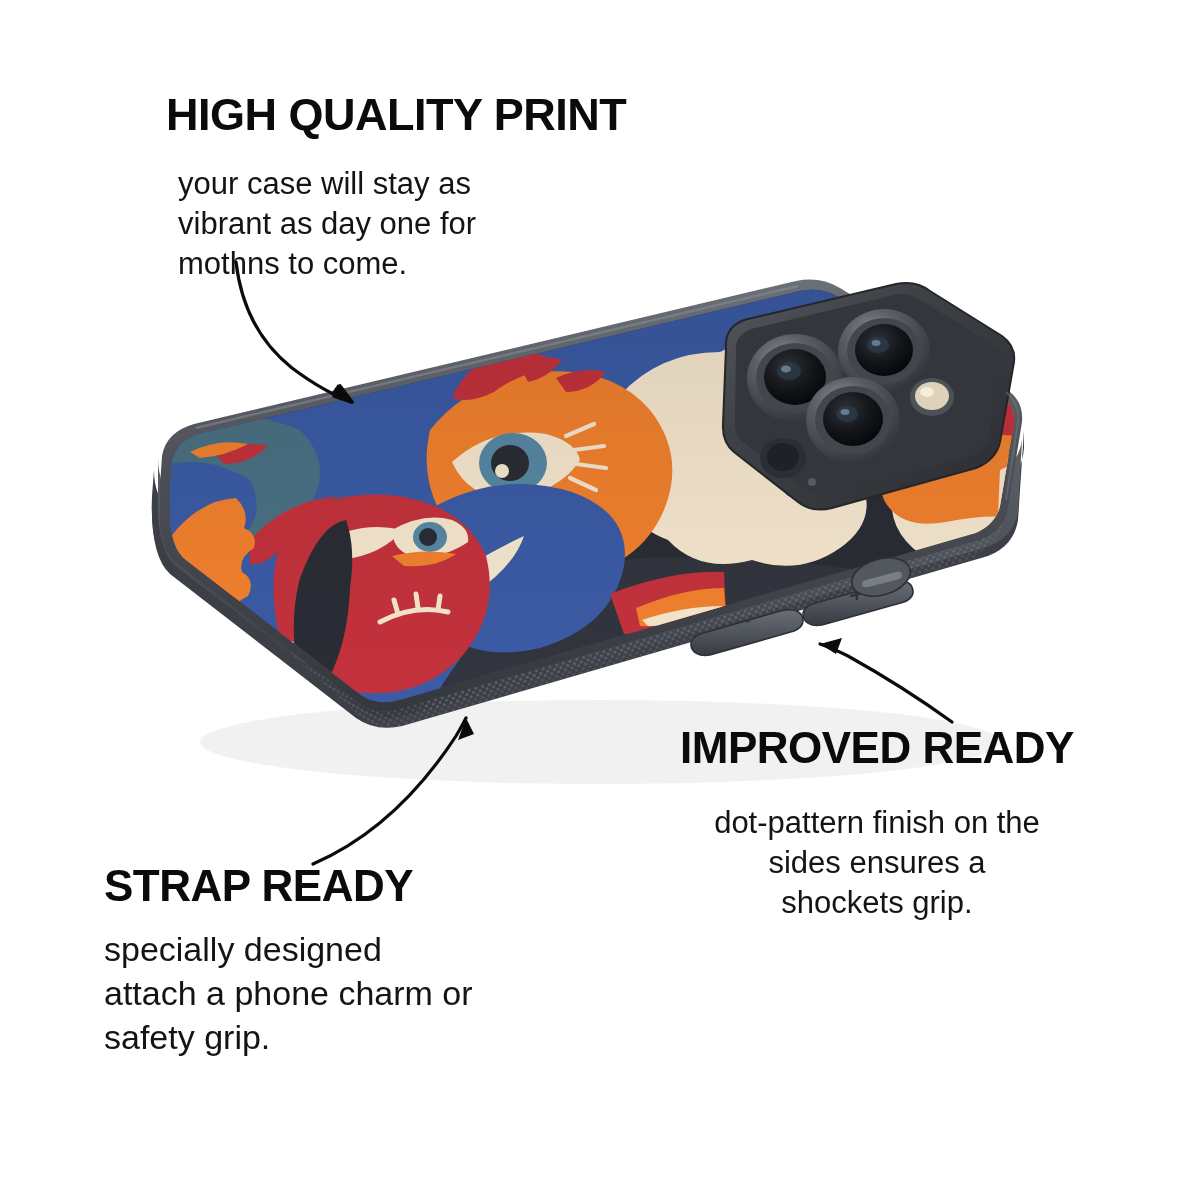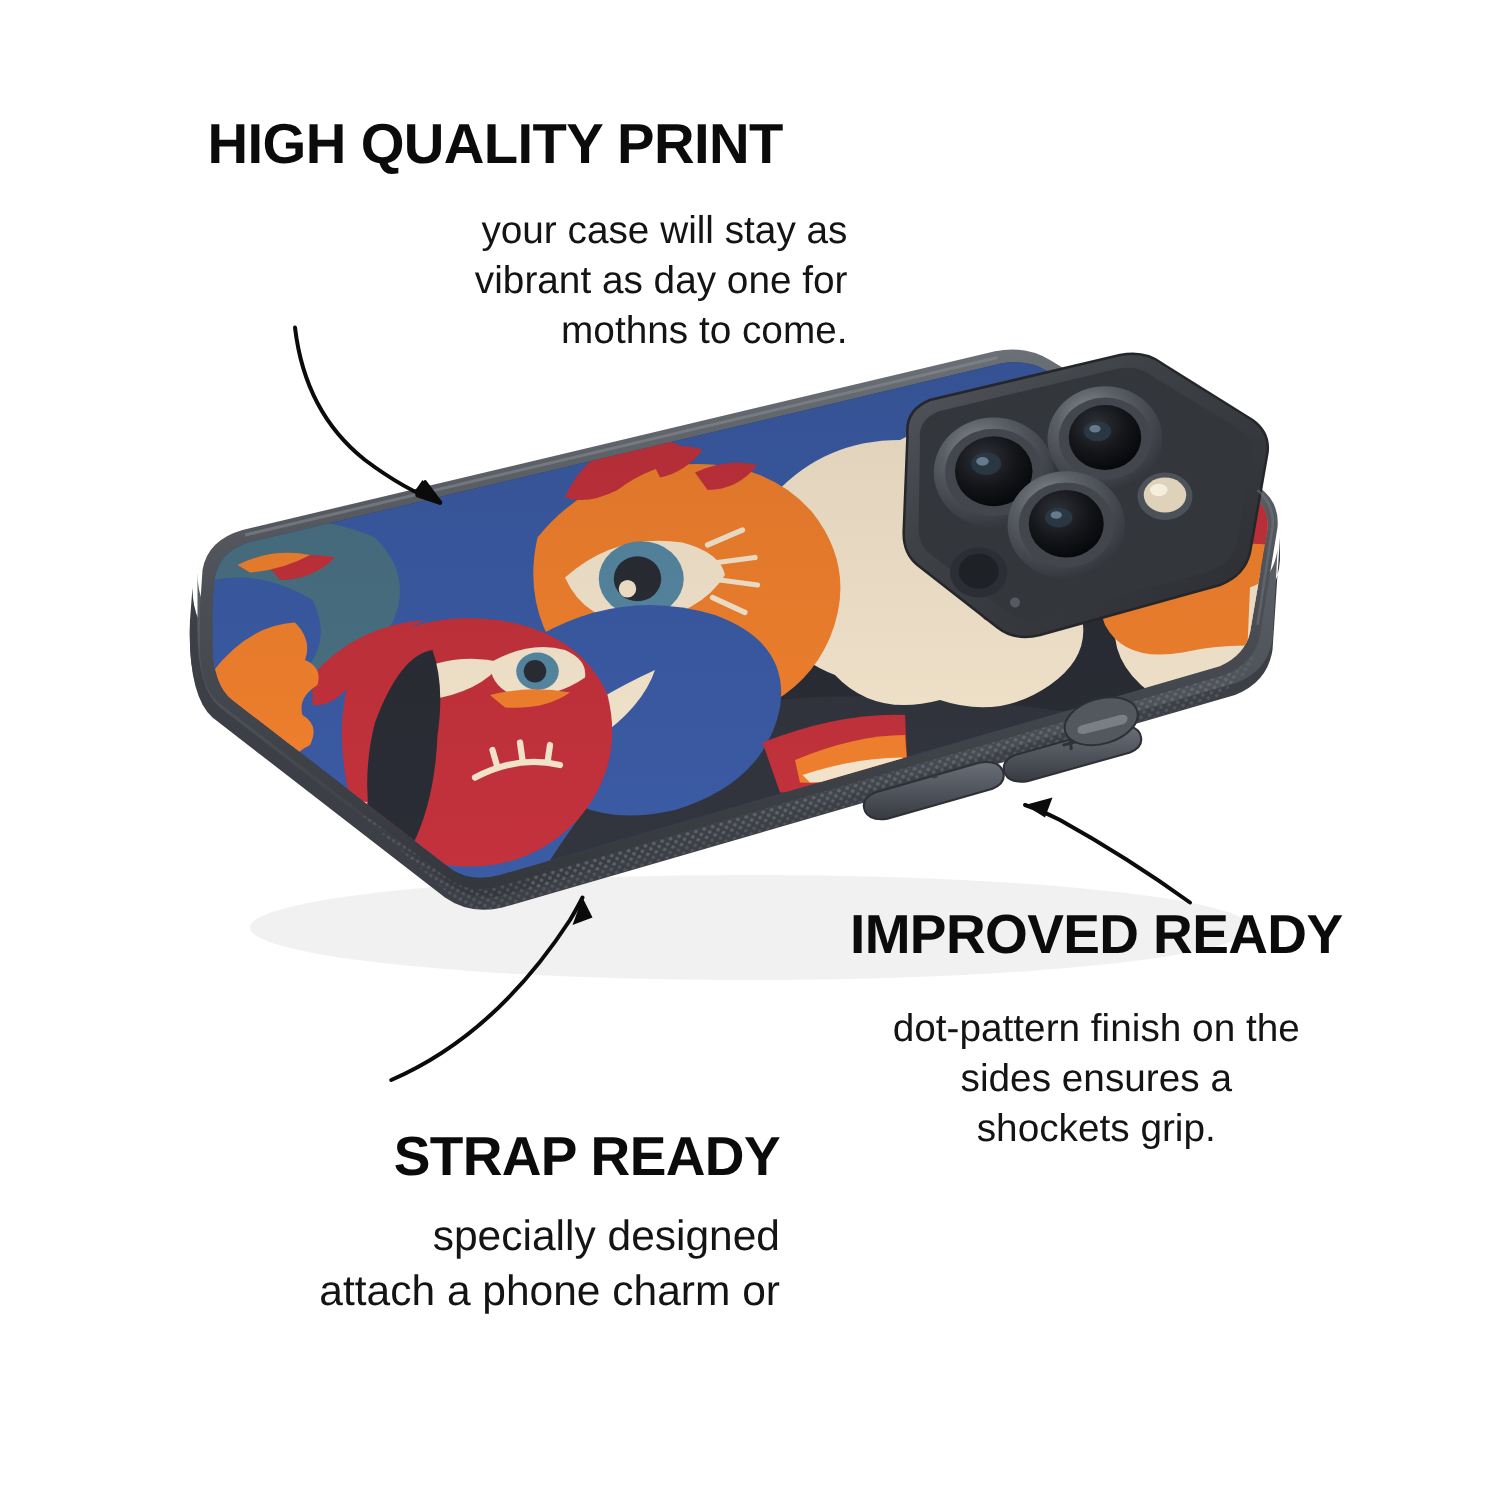--- a/index.html
+++ b/index.html
@@ -15,23 +15,23 @@
   .callout .heading{
     font-weight:bold;letter-spacing:-0.5px;color:#0b0b0b;
     line-height:1.02;white-space:nowrap;
   }
   .callout .body{
     color:#141414;font-weight:400;line-height:1.30;
   }
 
   #co-print{left:138px;top:92px;width:540px;}
   #co-print .heading{font-size:45px;margin-left:28px;}
-  #co-print .body{font-size:31px;text-align:right;margin-top:26px;padding-left:40px;}
-
-  #co-strap{left:104px;top:904px;width:520px;text-align:right;}
+  #co-print .body{font-size:31px;text-align:left;margin-top:26px;padding-left:40px;}
+
+  #co-strap{left:104px;top:864px;width:520px;text-align:left;}
   #co-strap .heading{font-size:44px;}
   #co-strap .body{font-size:34px;margin-top:18px;}
 
   #co-grip{left:662px;top:726px;width:430px;text-align:center;}
   #co-grip .heading{font-size:44px;}
   #co-grip .body{font-size:31px;margin-top:32px;}
 
   
   .arrows{position:absolute;inset:0;pointer-events:none;}
 
@@ -361,20 +361,21 @@
       <div>vibrant as day one for</div>
       <div>mothns to come.</div>
     </div>
   </div>
 
   <div class="callout" id="co-strap">
     <div class="heading">STRAP READY</div>
     <div class="body">
       <div>specially designed</div>
       <div>attach a phone charm or</div>
+      <div>safety grip.</div>
     </div>
   </div>
 
   <div class="callout" id="co-grip">
     <div class="heading">IMPROVED READY</div>
     <div class="body">
       <div>dot-pattern finish on the</div>
       <div>sides ensures a</div>
       <div>shockets grip.</div>
     </div>

